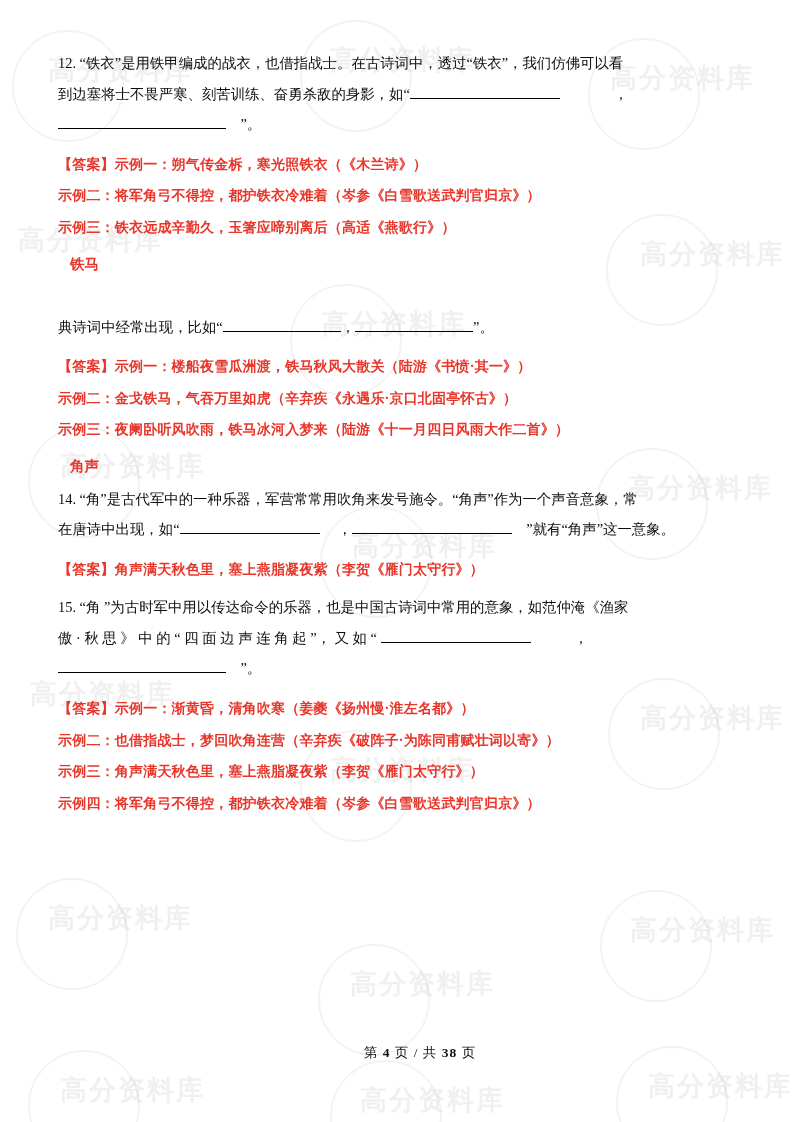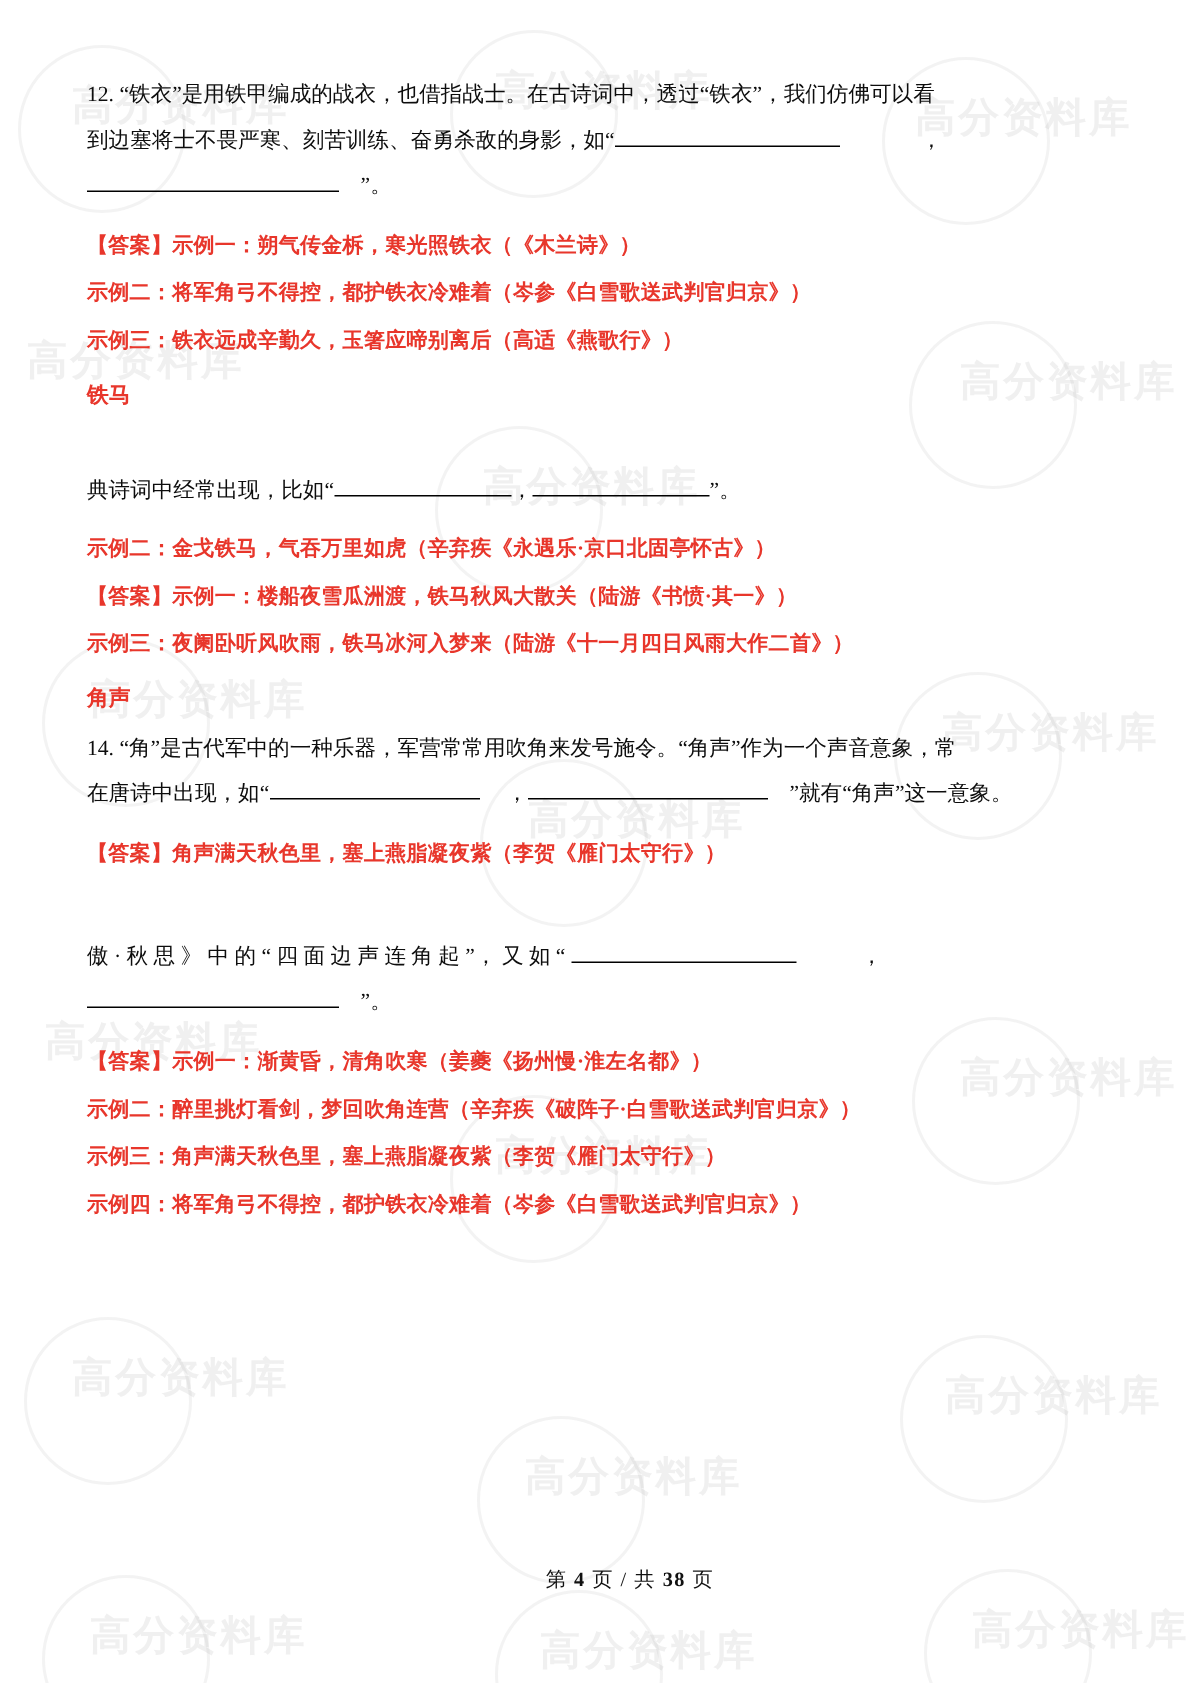--- a/index.html
+++ b/index.html
@@ -79,21 +79,21 @@
   .ans-lead {
     color: #e8362b;
     font-weight: 700;
     margin-top: 23px;
   }
   .heading {
     color: #e8362b;
     font-weight: 700;
     font-size: 14.5px;
     line-height: 2.1;
-    margin: 6px 0 2px 0;
+    margin: 6px 0 2px 12px;
   }
   .spacer-sm { height: 6px; }
   .footer {
     position: absolute;
     left: 0;
     right: 0;
     bottom: 60px;
     text-align: center;
     font-size: 13.5px;
     font-family: "Liberation Serif", serif;
@@ -162,47 +162,47 @@
 
     <p class="heading">铁马</p>
 
     <div class="q">
       <br>
       <span>典诗词中经常出现，比如“</span><span class="blank" style="width:118px;"></span>，<span class="blank" style="width:118px;"></span><span>”。</span>
     </div>
 
     <div class="spacer-sm"></div>
 
+    <p class="ans"><span class="ans-lead">【答案】</span><span>示例一：楼船夜雪瓜洲渡，铁马秋风大散关（陆游《书愤·其一》）</span></p>
     <p class="ans"><span>示例二：金戈铁马，气吞万里如虎（辛弃疾《永遇乐·京口北固亭怀古》）</span></p>
-    <p class="ans"><span class="ans-lead">【答案】</span><span>示例一：楼船夜雪瓜洲渡，铁马秋风大散关（陆游《书愤·其一》）</span></p>
     <p class="ans"><span>示例三：夜阑卧听风吹雨，铁马冰河入梦来（陆游《十一月四日风雨大作二首》）</span></p>
 
     <p class="heading">角声</p>
 
     <div class="q">
       <span>14. “角”是古代军中的一种乐器，军营常常用吹角来发号施令。“角声”作为一个声音意象，常</span><br>
       <span>在唐诗中出现，如“</span><span class="blank" style="width:140px;"></span>&nbsp;&nbsp;&nbsp;&nbsp;&nbsp;，<span class="blank" style="width:160px;"></span>&nbsp;&nbsp;&nbsp;&nbsp;<span>”就有“角声”这一意象。</span>
     </div>
 
     <div class="spacer-sm"></div>
 
     <p class="ans"><span class="ans-lead">【答案】</span><span>角声满天秋色里，塞上燕脂凝夜紫（李贺《雁门太守行》）</span></p>
 
     <div class="spacer-sm"></div>
 
     <div class="q">
-      <br>
+      <span>15. “角 ”为古时军中用以传达命令的乐器，也是中国古诗词中常用的意象，如范仲淹《渔家</span><br>
       <span>傲 · 秋 思 》 中 的 “ 四 面 边 声 连 角 起 ”， 又 如 “</span>&nbsp;<span class="blank" style="width:150px;"></span>&nbsp;&nbsp;&nbsp;&nbsp;&nbsp;&nbsp;&nbsp;&nbsp;&nbsp;&nbsp;&nbsp;&nbsp;，<br>
       <span class="blank" style="width:168px;"></span>&nbsp;&nbsp;&nbsp;&nbsp;<span>”。</span>
     </div>
 
     <div class="spacer-sm"></div>
 
     <p class="ans"><span class="ans-lead">【答案】</span><span>示例一：渐黄昏，清角吹寒（姜夔《扬州慢·淮左名都》）</span></p>
-    <p class="ans"><span>示例二：醉里挑灯看剑，梦回吹角连营（辛弃疾《破阵子·白雪歌送武判官归京》）</span></p>
+    <p class="ans"><span>示例二：也借指战士，梦回吹角连营（辛弃疾《破阵子·为陈同甫赋壮词以寄》）</span></p>
     <p class="ans"><span>示例三：角声满天秋色里，塞上燕脂凝夜紫（李贺《雁门太守行》）</span></p>
     <p class="ans"><span>示例四：将军角弓不得控，都护铁衣冷难着（岑参《白雪歌送武判官归京》）</span></p>
 
   </div>
 </div>
 
 <div class="footer">
   <span>第</span>
   <span class="pnum">4</span>
   <span>页 / 共</span>

